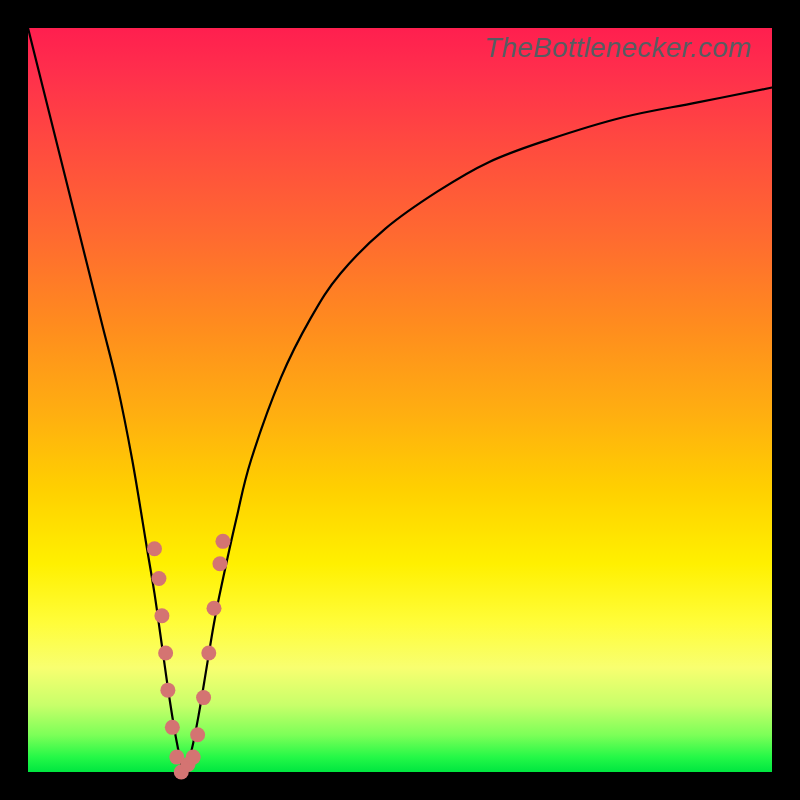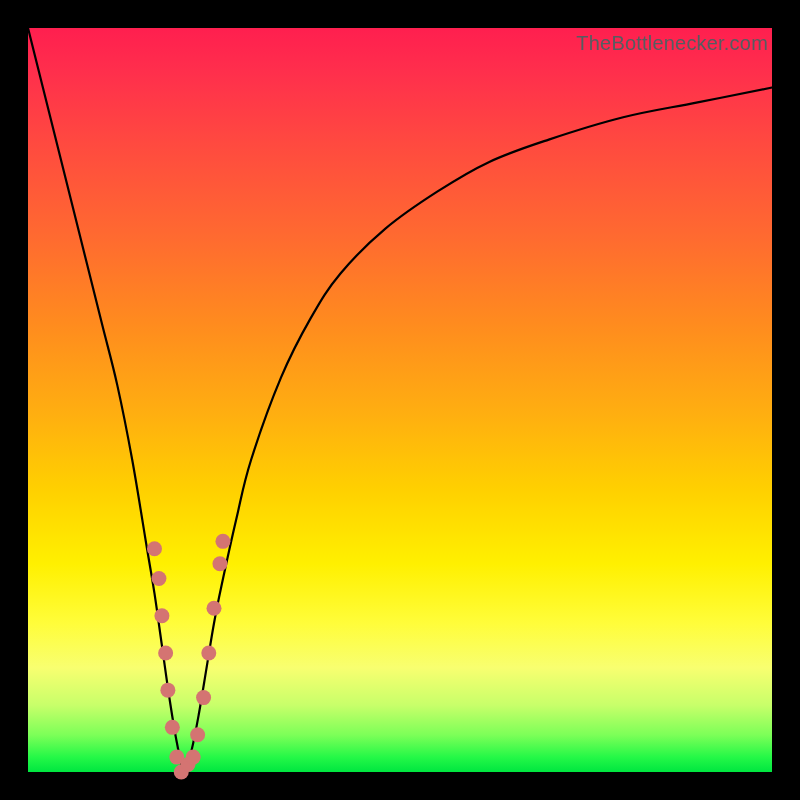--- a/index.html
+++ b/index.html
@@ -38,26 +38,27 @@
       #f8ff70 86%,
       #c8ff6a 91%,
       #7dff58 95%,
       #25f847 98%,
       #00e640 100%
     );
   }
   .watermark {
     position: absolute;
     top: 4px;
-    right: 4px;
+    right: 20px;
     color: #555d61;
-    font-size: 20px;
+    font-size: 28px;
     font-weight: 500;
     letter-spacing: 0.2px;
     user-select: none;
+    font-style: italic;
   }
   svg.curves {
     position: absolute;
     left: 0;
     top: 0;
     width: 744px;
     height: 744px;
     overflow: visible;
   }
   .curve {

